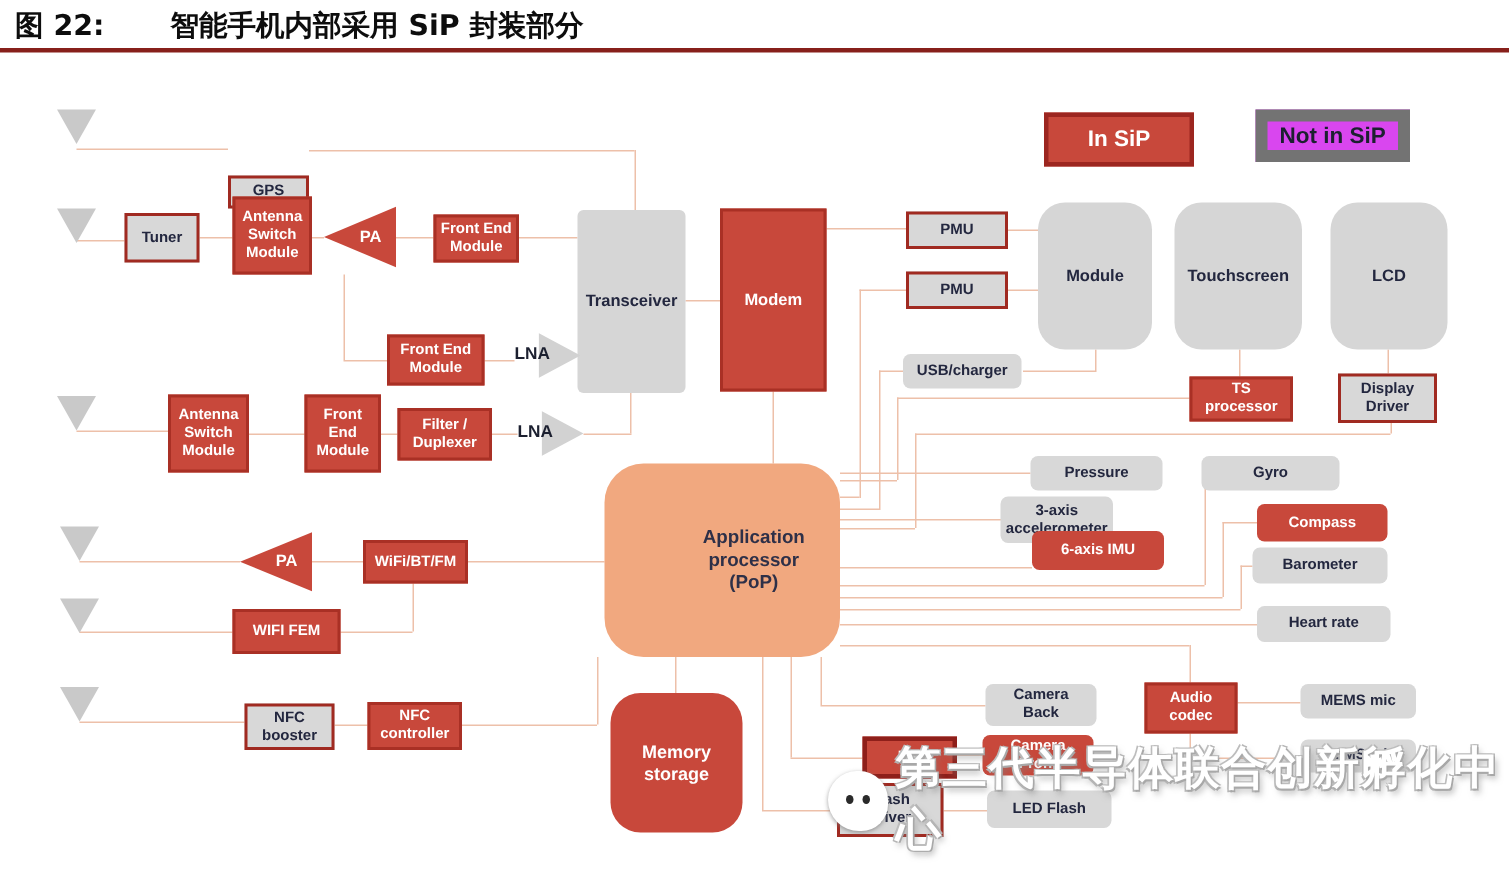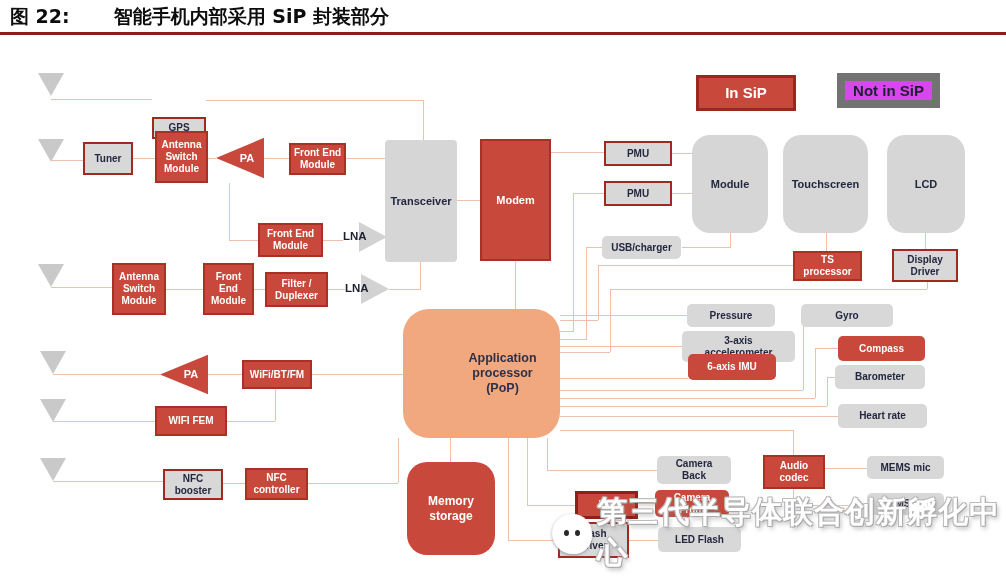--- a/index.html
+++ b/index.html
@@ -162,21 +162,21 @@
 Module</div>
       <div class="node rd" style="left: 203px; top: 263px; width: 51px; height: 52px;">Front
 End
 Module</div>
       <div class="node rd" style="left: 265px; top: 272px; width: 63px; height: 35px;">Filter /
 Duplexer</div>
       <div class="node lnaR" style="left: 345px; top: 274px; width: 44px; height: 30px;">LNA</div>
       <div class="node apx" style="left: 403px; top: 309px; width: 157px; height: 129px; padding-left: 42px;">Application processor
 (PoP)</div>
       <div class="node gr" style="left: 687px; top: 304px; width: 88px; height: 23px;">Pressure</div>
-      <div class="node gr" style="left: 682px; top: 331px; width: 113px; height: 31px;">3-axis
+      <div class="node gr" style="left: 667px; top: 331px; width: 75px; height: 31px;">3-axis
 accelerometer</div>
       <div class="node rr" style="left: 688px; top: 354px; width: 88px; height: 26px;">6-axis IMU</div>
       <div class="node gr" style="left: 801px; top: 304px; width: 92px; height: 23px;">Gyro</div>
       <div class="node rr" style="left: 838px; top: 336px; width: 87px; height: 25px;">Compass</div>
       <div class="node gr" style="left: 835px; top: 365px; width: 90px; height: 24px;">Barometer</div>
       <div class="node gr" style="left: 838px; top: 404px; width: 89px; height: 24px;">Heart rate</div>
       <div class="node paL" style="left: 160px; top: 354px; width: 48px; height: 41px;">PA</div>
       <div class="node rd" style="left: 242px; top: 360px; width: 70px; height: 29px;">WiFi/BT/FM</div>
       <div class="node rd" style="left: 155px; top: 406px; width: 72px; height: 30px;">WIFI FEM</div>
       <div class="node gb" style="left: 163px; top: 469px; width: 60px; height: 31px;">NFC

